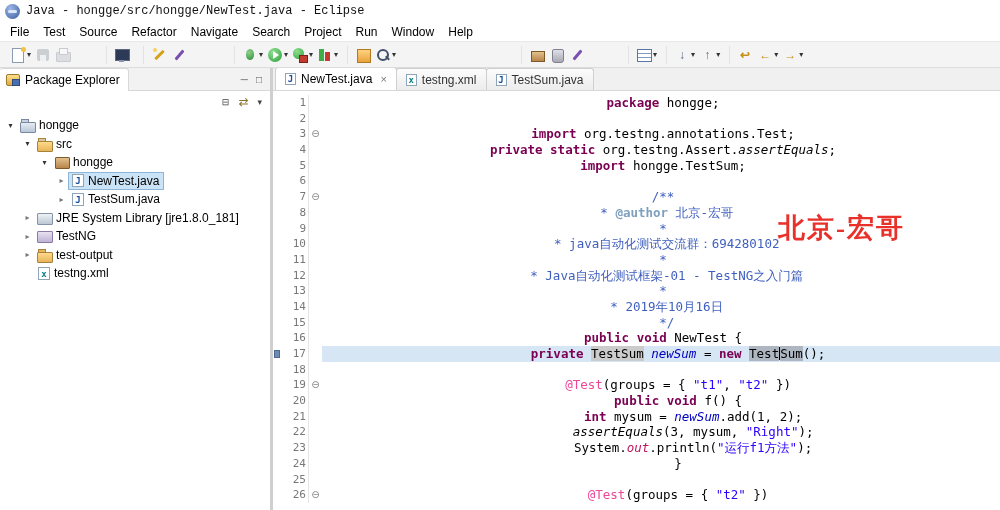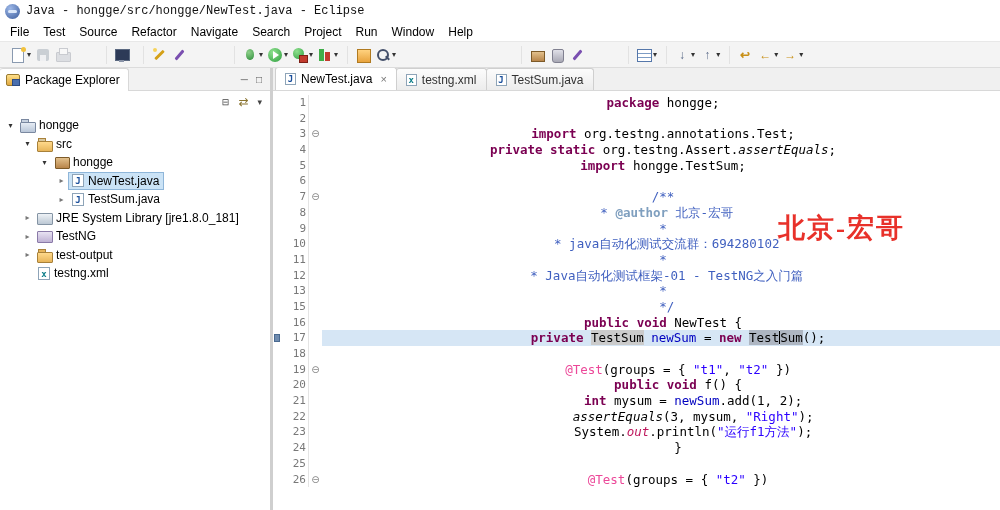--- a/index.html
+++ b/index.html
@@ -143,21 +143,21 @@
   .col-fold { width:14px; flex:none; text-align:center; color:#888; font-size:10px;
     border-left:1px solid #e4e4e4; font-family:"DejaVu Sans",sans-serif; }
   .col-src { flex:1; padding-left:4px;text-align:center; }
   .cl.current .col-src { background:#d6e6f5; }
   .tk.kw   { color:#7b0052; font-weight:bold; }
   .tk.pl   { color:#000; }
   .tk.str  { color:#2a00ff; }
   .tk.doc  { color:#3f5fbf; }
   .tk.dockw{ color:#7f9fbf; font-weight:bold; }
   .tk.ann  { color:#ec4899; }
-  .tk.fld  { color:#0000c0; }
+  .tk.fld  { color:#0000c0;font-style:italic; }
   .tk.sfld { color:#be185d; font-style:italic; }
   .tk.it   { font-style:italic; }
   .tk.occ  { background:#cbcbcb; }
   .tk.occ2 { background:#aeb6c2; }
   .cur { display:inline-block; width:0; border-left:1px solid #000; height:13px; vertical-align:-2px; }
 
   .watermark { position:absolute; right:95px; top:142px; color:#e8312a;
     font-size:27px; font-weight:bold; letter-spacing:2px; pointer-events:none;
     font-family:"Liberation Serif",serif; }
 </style>
@@ -386,20 +386,21 @@
           <div class="cl"><span class="col-mark"></span><span class="col-ln">4</span><span class="col-fold"></span><span class="col-src"><span class="tk kw">private static</span><span class="tk pl"> org.testng.Assert.</span><span class="tk it">assertEquals</span><span class="tk pl">;</span></span></div>
           <div class="cl"><span class="col-mark"></span><span class="col-ln">5</span><span class="col-fold"></span><span class="col-src"><span class="tk kw">import</span><span class="tk pl"> hongge.TestSum;</span></span></div>
           <div class="cl"><span class="col-mark"></span><span class="col-ln">6</span><span class="col-fold"></span><span class="col-src"></span></div>
           <div class="cl"><span class="col-mark"></span><span class="col-ln">7</span><span class="col-fold">⊖</span><span class="col-src"><span class="tk doc">/**</span></span></div>
           <div class="cl"><span class="col-mark"></span><span class="col-ln">8</span><span class="col-fold"></span><span class="col-src"><span class="tk doc"> * </span><span class="tk dockw">@author</span><span class="tk doc"> 北京-宏哥</span></span></div>
           <div class="cl"><span class="col-mark"></span><span class="col-ln">9</span><span class="col-fold"></span><span class="col-src"><span class="tk doc"> * </span></span></div>
           <div class="cl"><span class="col-mark"></span><span class="col-ln">10</span><span class="col-fold"></span><span class="col-src"><span class="tk doc"> * java自动化测试交流群：694280102</span></span></div>
           <div class="cl"><span class="col-mark"></span><span class="col-ln">11</span><span class="col-fold"></span><span class="col-src"><span class="tk doc"> * </span></span></div>
           <div class="cl"><span class="col-mark"></span><span class="col-ln">12</span><span class="col-fold"></span><span class="col-src"><span class="tk doc"> * Java自动化测试框架-01 - TestNG之入门篇</span></span></div>
           <div class="cl"><span class="col-mark"></span><span class="col-ln">13</span><span class="col-fold"></span><span class="col-src"><span class="tk doc"> * </span></span></div>
+          <div class="cl"><span class="col-mark"></span><span class="col-ln">14</span><span class="col-fold"></span><span class="col-src"><span class="tk doc"> * 2019年10月16日</span></span></div>
           <div class="cl"><span class="col-mark"></span><span class="col-ln">15</span><span class="col-fold"></span><span class="col-src"><span class="tk doc"> */</span></span></div>
           <div class="cl"><span class="col-mark"></span><span class="col-ln">16</span><span class="col-fold"></span><span class="col-src"><span class="tk kw">public void</span><span class="tk pl"> NewTest {</span></span></div>
           <div class="cl current"><span class="col-mark"><span class="mk" style="display: block;"></span></span><span class="col-ln">17</span><span class="col-fold"></span><span class="col-src"><span class="tk pl">    </span><span class="tk kw">private</span><span class="tk pl"> </span><span class="tk occ">TestSum</span><span class="tk pl"> </span><span class="tk fld">newSum</span><span class="tk pl"> = </span><span class="tk kw">new</span><span class="tk pl"> </span><span class="tk occ2">Test</span><span class="cur"></span><span class="tk occ2">Sum</span><span class="tk pl">();</span></span></div>
           <div class="cl"><span class="col-mark"></span><span class="col-ln">18</span><span class="col-fold"></span><span class="col-src"></span></div>
           <div class="cl"><span class="col-mark"></span><span class="col-ln">19</span><span class="col-fold">⊖</span><span class="col-src"><span class="tk pl">    </span><span class="tk ann">@Test</span><span class="tk pl">(groups = { </span><span class="tk str">"t1"</span><span class="tk pl">, </span><span class="tk str">"t2"</span><span class="tk pl"> })</span></span></div>
           <div class="cl"><span class="col-mark"></span><span class="col-ln">20</span><span class="col-fold"></span><span class="col-src"><span class="tk pl">    </span><span class="tk kw">public void</span><span class="tk pl"> f() {</span></span></div>
           <div class="cl"><span class="col-mark"></span><span class="col-ln">21</span><span class="col-fold"></span><span class="col-src"><span class="tk pl">        </span><span class="tk kw">int</span><span class="tk pl"> mysum = </span><span class="tk fld">newSum</span><span class="tk pl">.add(1, 2);</span></span></div>
           <div class="cl"><span class="col-mark"></span><span class="col-ln">22</span><span class="col-fold"></span><span class="col-src"><span class="tk pl">        </span><span class="tk it">assertEquals</span><span class="tk pl">(3, mysum, </span><span class="tk str">"Right"</span><span class="tk pl">);</span></span></div>
           <div class="cl"><span class="col-mark"></span><span class="col-ln">23</span><span class="col-fold"></span><span class="col-src"><span class="tk pl">        System.</span><span class="tk sfld">out</span><span class="tk pl">.println(</span><span class="tk str">"运行f1方法"</span><span class="tk pl">);</span></span></div>
           <div class="cl"><span class="col-mark"></span><span class="col-ln">24</span><span class="col-fold"></span><span class="col-src"><span class="tk pl">    }</span></span></div>

